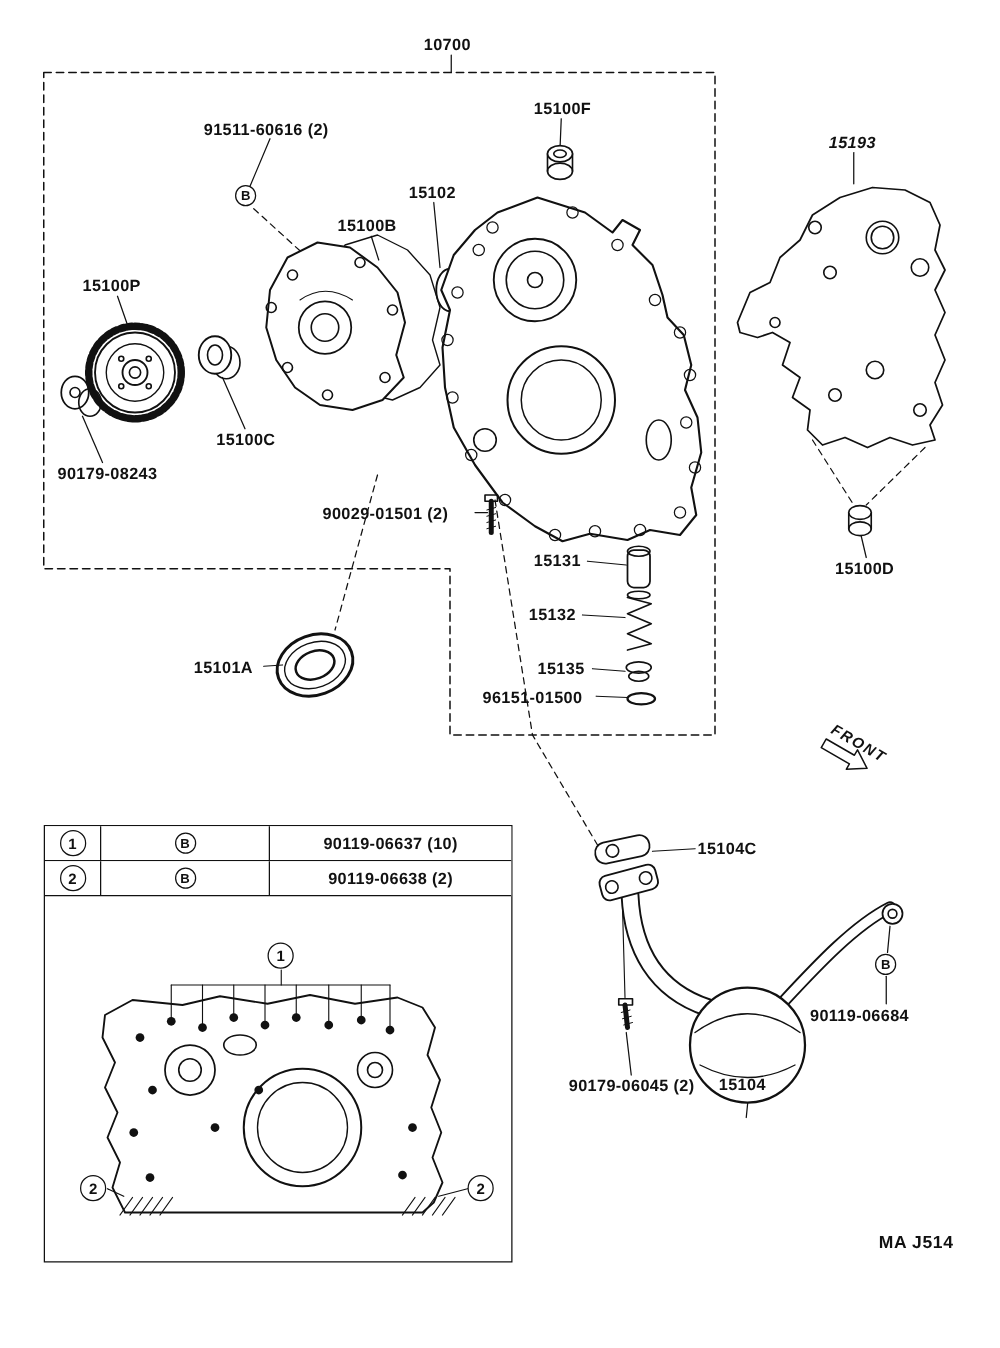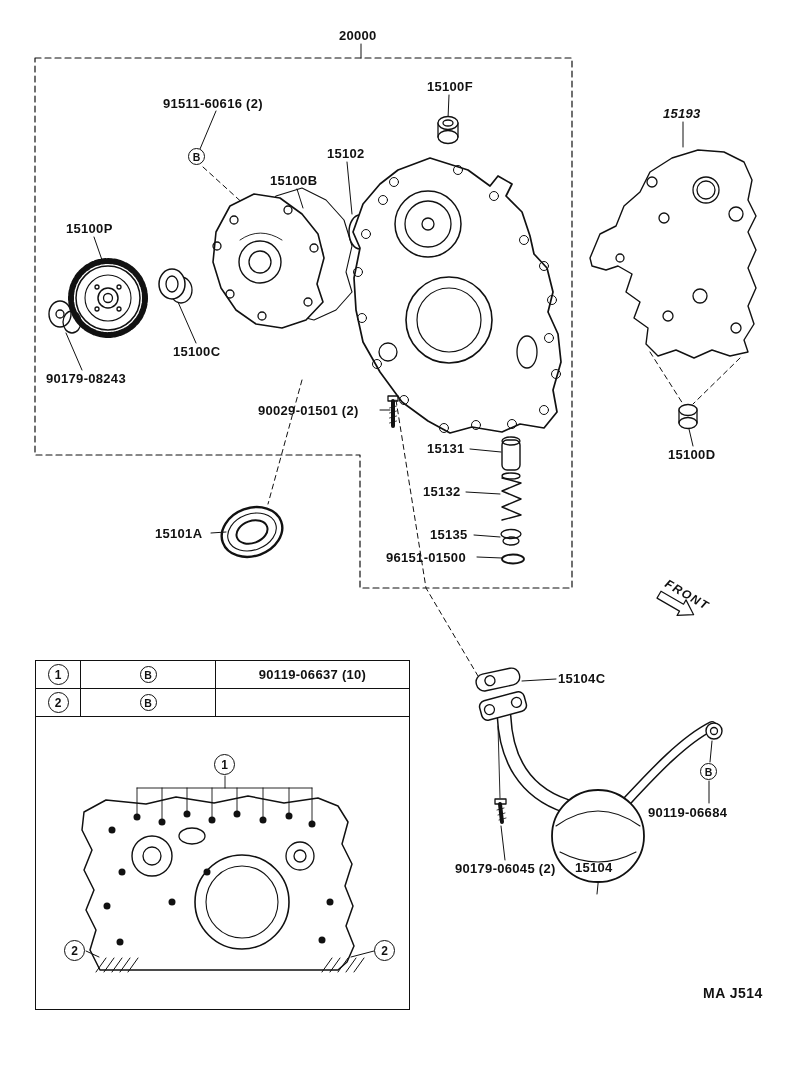--- a/index.html
+++ b/index.html
@@ -281,21 +281,21 @@
           <line x1="330" y1="972" x2="340" y2="958"></line>
         <line x1="338" y1="972" x2="348" y2="958"></line>
           <line x1="346" y1="972" x2="356" y2="958"></line>
         <line x1="354" y1="972" x2="364" y2="958"></line>
       </g>
       <line x1="86" y1="951" x2="99" y2="957" stroke-width="1"></line>
       <line x1="374" y1="951" x2="351" y2="957" stroke-width="1"></line>
     </g>
   </svg>
 
-  <div class="lbl" style="left:339px; top:28px;">20000</div>
+  <div class="lbl" style="left:339px; top:28px;">10700</div>
   <div class="lbl" style="left:163px; top:96px;">91511-60616 (2)</div>
   <div class="lbl" style="left:427px; top:79px;">15100F</div>
   <div class="lbl" style="left:663px; top:106px;font-style:italic;">15193</div>
   <div class="lbl" style="left:327px; top:146px;">15102</div>
   <div class="lbl" style="left:270px; top:173px;">15100B</div>
   <div class="lbl" style="left:66px;  top:221px;">15100P</div>
   <div class="lbl" style="left:173px; top:344px;">15100C</div>
   <div class="lbl" style="left:46px;  top:371px;">90179-08243</div>
   <div class="lbl" style="left:258px; top:403px;">90029-01501 (2)</div>
   <div class="lbl" style="left:427px; top:441px;">15131</div>
@@ -326,16 +326,17 @@
       </div>
       <div class="fcell fc3">90119-06637 (10)</div>
     </div>
     <div class="frow">
       <div class="fcell fc1">
         <span class="csym cnum">2</span>
       </div>
       <div class="fcell fc2">
         <span class="csym cb">B</span>
       </div>
+      <div class="fcell fc3">90119-06638 (2)</div>
     </div>
   </div>
 
 </div>
 
 </body></html>

